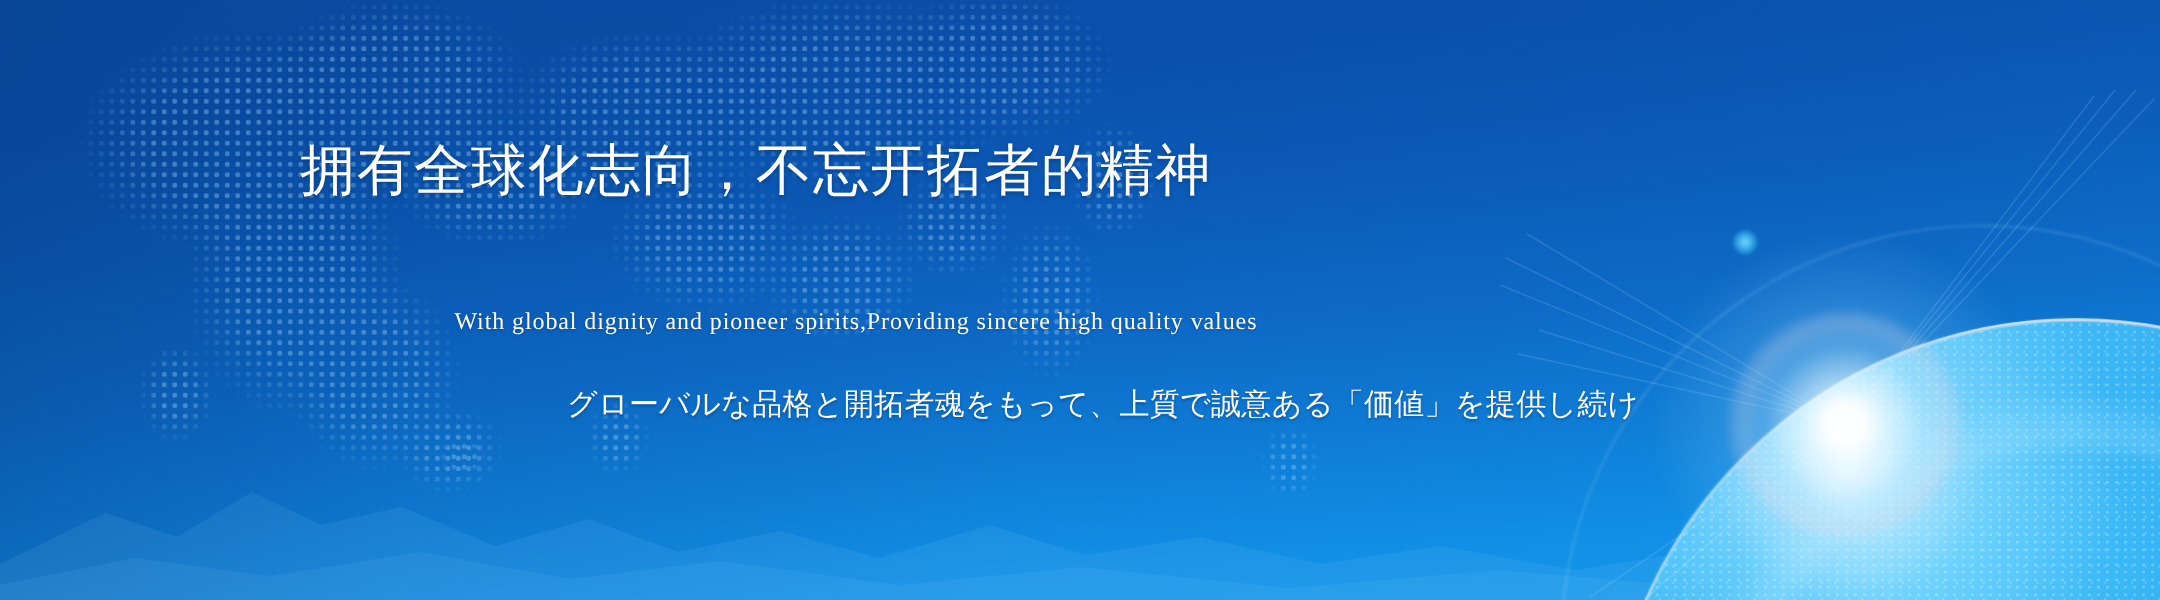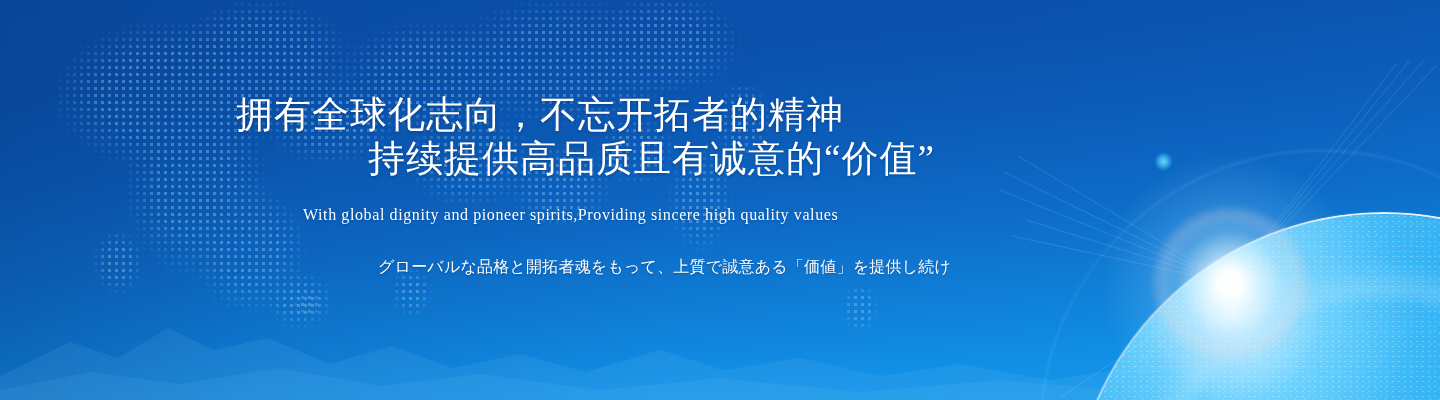--- a/index.html
+++ b/index.html
@@ -274,21 +274,21 @@
     position: absolute;
     color: #ffffff;
     font-family: "Liberation Serif", "DejaVu Serif", serif;
     font-size: 37px;
     line-height: 1;
     letter-spacing: 1px;
     white-space: nowrap;
     text-shadow: 0 1px 3px rgba(2,40,95,0.45);
     pointer-events: auto;
   }
-  .headline-1 { left: 200px; top: 96px; margin-left: 36px; }
+  .headline-1 { left: 200px; top: 96px; }
   .headline-2 { left: 368px; top: 140px; }
 
   .sub-en {
     position: absolute;
     left: 303px;
     top: 207px;
     color: #ffffff;
     font-family: Liberation Serif, serif;
     font-size: 16px;
     line-height: 1;
@@ -297,21 +297,21 @@
     text-shadow: 0 1px 2px rgba(2,40,95,0.40);
     pointer-events: auto;
   }
 
   .sub-ja {
     position: absolute;
     left: 378px;
     top: 259px;
     color: #ffffff;
     font-family: "DejaVu Sans", "Liberation Sans", sans-serif;
-    font-size: 16px;
+    font-size: 20px;
     line-height: 1;
     letter-spacing: 0.2px;
     white-space: nowrap;
     text-shadow: 0 1px 2px rgba(2,40,95,0.40);
     pointer-events: auto;
   }
 </style>
 </head>
 <body>
 
@@ -351,18 +351,17 @@
       <line x1="230" y1="223" x2="96" y2="340"></line>
     </g>
   </svg>
 
   <div class="flare-halo"></div>
   <div class="flare-core"></div>
   <div class="flare-orb"></div>
 
   <div class="copy">
     <div class="headline-1">拥有全球化志向，不忘开拓者的精神</div>
-    <div class="headline-2">持续提供高品质且有诚意的“价值”</div>
     <div class="sub-en">With global dignity and pioneer spirits,Providing sincere high quality values</div>
     <div class="sub-ja">グローバルな品格と開拓者魂をもって、上質で誠意ある「価値」を提供し続け</div>
   </div>
 
 </div>
 
 </body></html>

